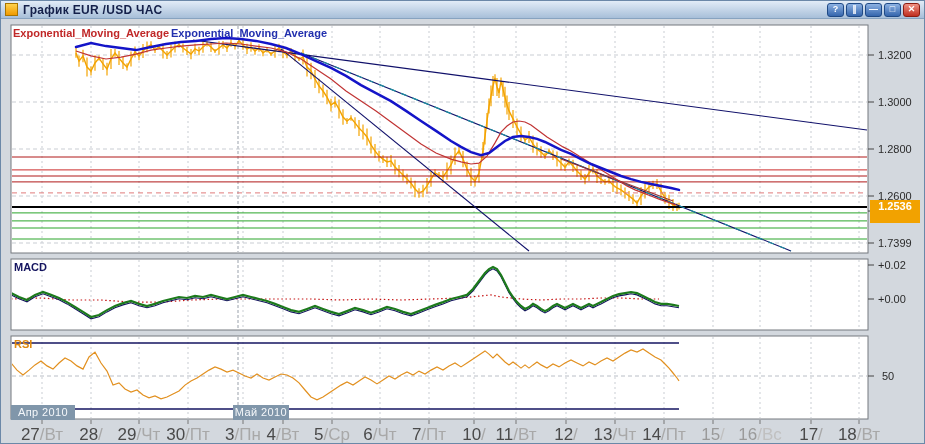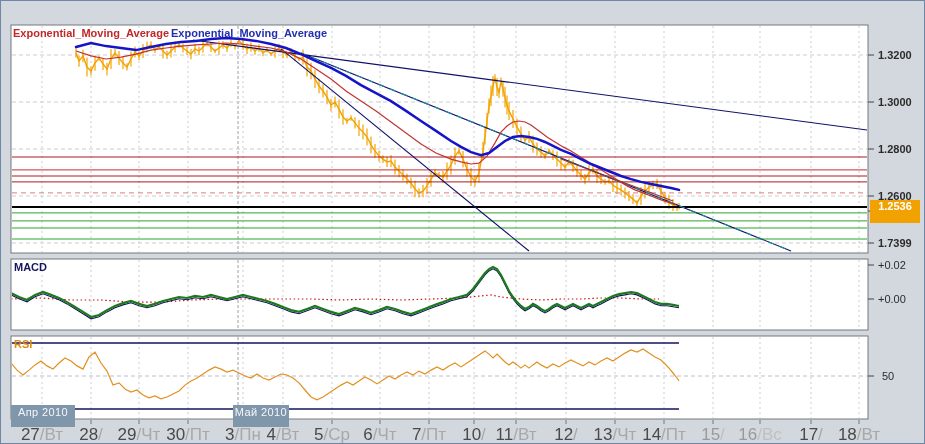--- a/index.html
+++ b/index.html
@@ -21,29 +21,29 @@
   .win-btn.close{background:linear-gradient(#f09183,#bf2f21);border-color:#8c1d12;}
   .lbl{position:absolute;font-size:11px;color:#222;white-space:nowrap;z-index:3;}
   .legend1{left:12px;top:26px;font-weight:bold;color:#c02828;}
   .legend2{left:170px;top:26px;font-weight:bold;color:#2230ae;}
   .macd-label{left:13px;top:260px;font-weight:bold;color:#14145f;}
   .rsi-label{left:13px;top:337px;font-weight:bold;color:#e08a10;}
   .axis-lbl{color:#2b2b2b;}
   .macd-l0{left:877px;top:258px;}
   .macd-l1{left:877px;top:292px;}
   .rsi-l0{left:881px;top:369px;}
-  .price-lbl{position:absolute;left:877px;font-size:11px;color:#2b2b2b;z-index:3;font-weight:bold;}
+  .price-lbl{position:absolute;left:877px;font-size:11px;color:#2b2b2b;z-index:3;}
   .price-chip{position:absolute;left:869px;top:199px;width:50px;height:23px;z-index:3;
     background:#f2a200;color:#fff;font-size:11px;font-weight:bold;text-align:center;line-height:13px;}
   .date-lbl{position:absolute;top:424px;width:44px;text-align:center;font-size:17px;z-index:3;}
   .date-lbl .dnum{color:#4a4a4a;}
   .date-lbl .dday{color:#a8a8a8;}
   .date-lbl.dim .dnum{color:#9a9a9a;}
   .date-lbl.dim .dday{color:#c0c0c0;}
-  .month-lbl{position:absolute;top:404px;height:22px;line-height:15px;z-index:4;
+  .month-lbl{position:absolute;top:404px;height:15px;line-height:15px;z-index:4;
     background:#8096aa;color:#f4f7fa;font-size:11px;text-align:center;letter-spacing:.4px;}
 </style>
 </head>
 <body>
 
 <div class="window">
   <svg id="chart-svg" width="925" height="444">
       <defs>
         <clipPath id="clip-price">
           <rect x="11" y="25" width="855" height="226"></rect>
@@ -337,20 +337,31 @@
       <line x1="515" y1="419" x2="515" y2="423" stroke="#777" stroke-width="1"></line>
       <line x1="565" y1="419" x2="565" y2="423" stroke="#777" stroke-width="1"></line>
       <line x1="614" y1="419" x2="614" y2="423" stroke="#777" stroke-width="1"></line>
       <line x1="663" y1="419" x2="663" y2="423" stroke="#777" stroke-width="1"></line>
       <line x1="712" y1="419" x2="712" y2="423" stroke="#777" stroke-width="1"></line>
       <line x1="759" y1="419" x2="759" y2="423" stroke="#777" stroke-width="1"></line>
       <line x1="810" y1="419" x2="810" y2="423" stroke="#777" stroke-width="1"></line>
       <line x1="858" y1="419" x2="858" y2="423" stroke="#777" stroke-width="1"></line>
     </svg>
 
+  <div class="titlebar">
+    <span class="title-icon"></span>
+    <span class="title-text">График EUR /USD  ЧАС</span>
+    <span class="win-btns" id="win-btns">
+        <button class="win-btn">?</button>
+        <button class="win-btn">∥</button>
+        <button class="win-btn">—</button>
+        <button class="win-btn">□</button>
+        <button class="win-btn close">✕</button>
+      </span>
+  </div>
 
   <div class="lbl legend1">Exponential_Moving_Average</div>
   <div class="lbl legend2">Exponential_Moving_Average</div>
 
   <div class="lbl macd-label">MACD</div>
   <div class="lbl rsi-label">RSI</div>
 
   <div class="lbl axis-lbl macd-l0">+0.02</div>
   <div class="lbl axis-lbl macd-l1">+0.00</div>
   <div class="lbl axis-lbl rsi-l0">50</div>

